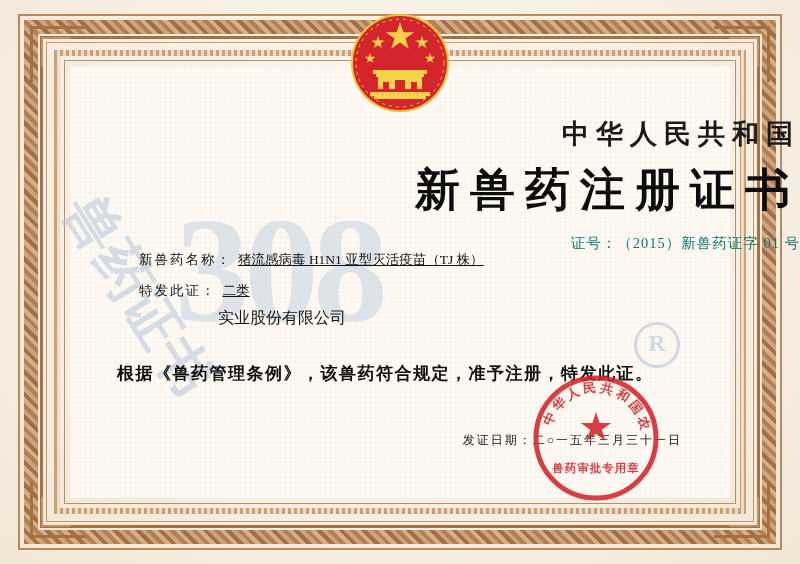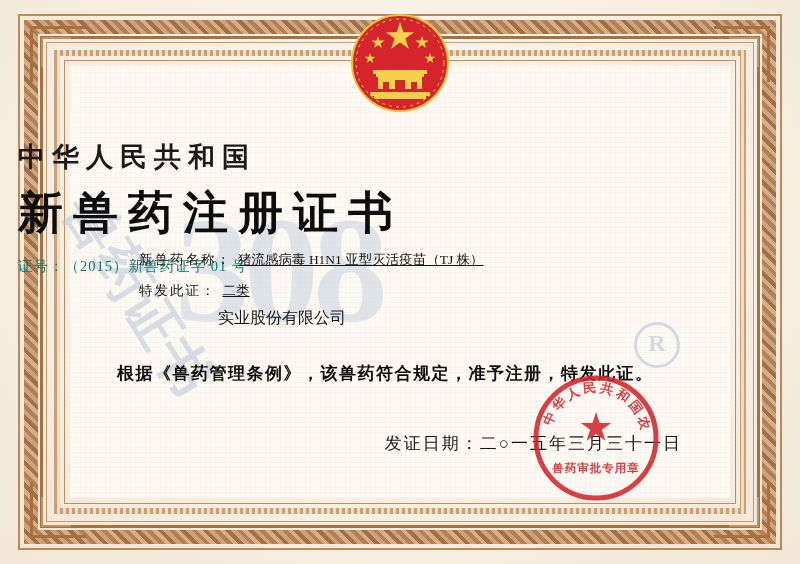--- a/index.html
+++ b/index.html
@@ -158,23 +158,22 @@
     font-weight: bold;
     text-align: center;
     line-height: 36px;
     opacity: 0.6;
   }
 
   
   .title-block {
     position: absolute;
     left: 0; right: 0;
-    top: 139px;
-    text-align: left;
-    padding-left: 18px;
+    top: 116px;
+    text-align: right;
   }
   .title-line1 {
     font-size: 27px;
     letter-spacing: 7px;
     color: #1a1a1a;
     font-weight: bold;
     font-family: "Liberation Serif", serif;
   }
   .title-line2 {
     margin-top: 8px;
@@ -234,21 +233,21 @@
     letter-spacing: 1.5px;
     color: #0d0d0d;
     font-weight: bold;
   }
 
   
   .issue-date {
     position: absolute;
     right: 118px;
     top: 432px;
-    font-size: 17px;
+    font-size: 12px;
     letter-spacing: 2px;
     color: #141414;
   }
 
   
   .seal {
     position: absolute;
     left: 530px;
     top: 372px;
     width: 132px;

